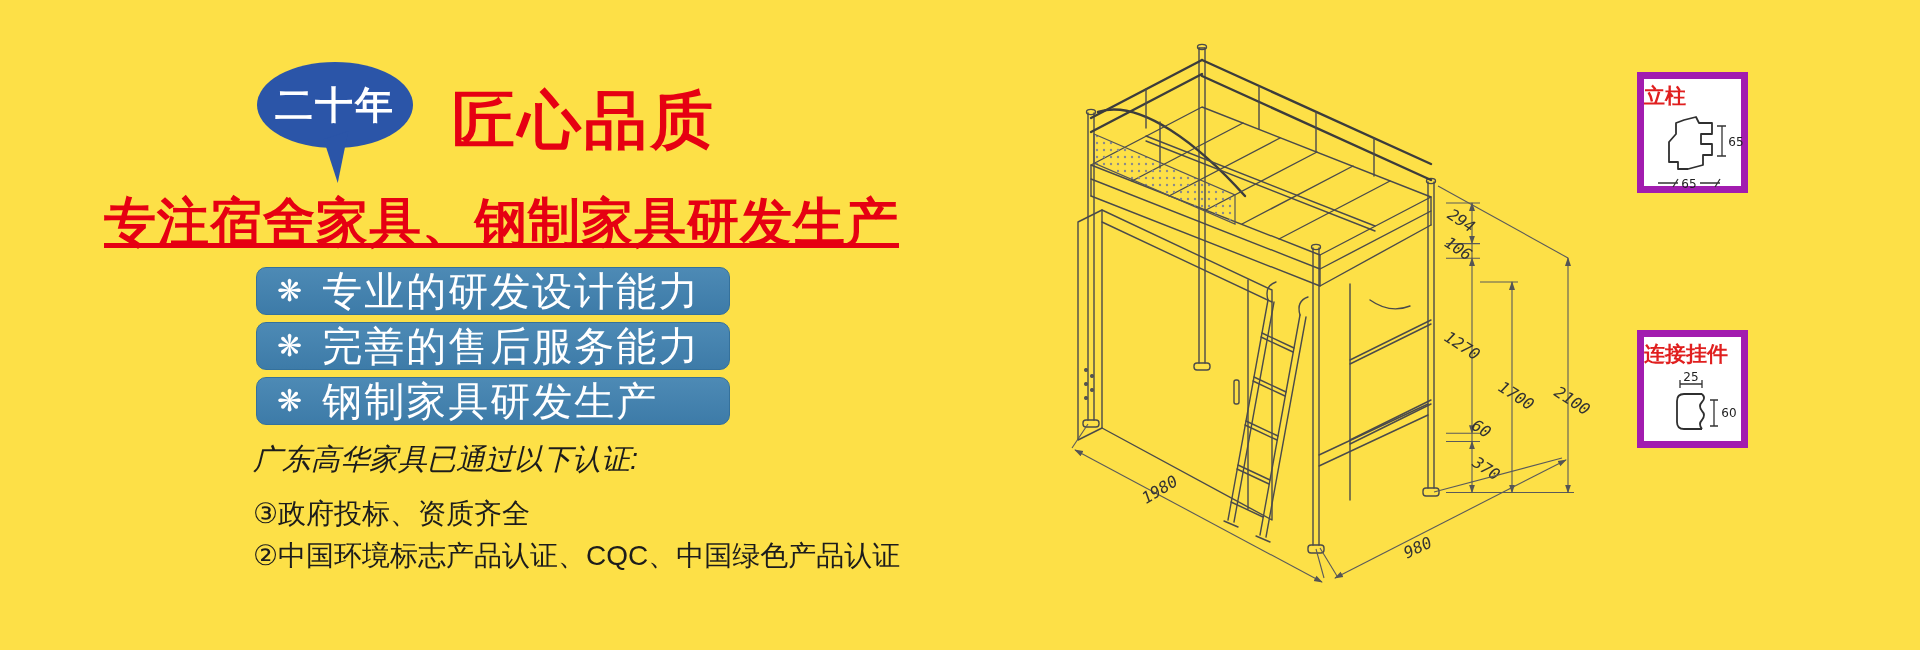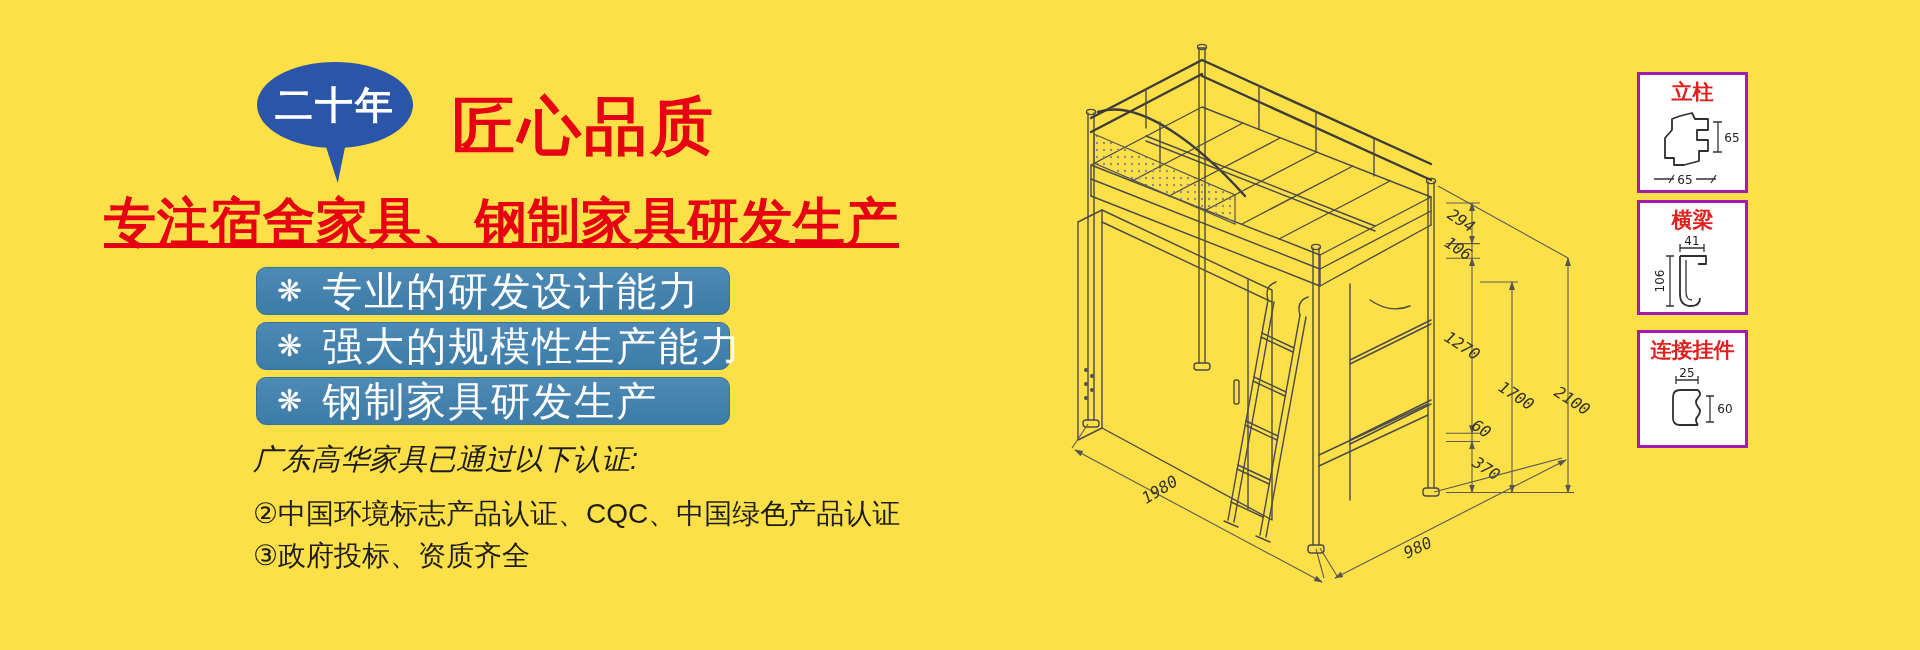--- a/index.html
+++ b/index.html
@@ -12,21 +12,21 @@
     position:absolute;left:257px;top:62px;width:156px;height:86px;border-radius:50%;
     background:#2b55a8;display:flex;align-items:center;justify-content:center;
   }
   .badge-label{color:#ffffff;font-size:38px;font-weight:bold;letter-spacing:2px;}
   .badge-tail{
     position:absolute;left:330px;top:134px;width:0;height:0;
     border-left:26px solid #2b55a8;border-bottom:46px solid transparent;
     transform:rotate(-18deg);
   }
   .headline{
-    position:absolute;left:452px;top:84px;width:420px;
+    position:absolute;left:452px;top:78px;width:420px;
     color:#e60012;font-size:63px;font-weight:900;letter-spacing:3px;white-space:nowrap;
   }
   .slogan{
     position:absolute;left:104px;top:188px;width:880px;
     color:#e60012;font-size:52px;font-weight:900;white-space:nowrap;letter-spacing:1px;text-decoration:underline;
   }
   .features{position:absolute;left:256px;top:267px;width:480px;}
   .feature-bar{
     width:474px;height:48px;margin-bottom:7px;border-radius:10px;
     background:linear-gradient(#4d8ab5,#3d7ba8);border:1px solid #35719b;
@@ -38,22 +38,22 @@
   .cert-intro{font-size:29px;margin-bottom:13px;white-space:nowrap;font-style:italic;}
   .cert-item{font-size:28px;line-height:42px;white-space:nowrap;}
   
   .bed-svg{position:absolute;left:1010px;top:0;}
   .cad{stroke:#4a4a4a;stroke-width:1.4;fill:none;stroke-linecap:round;stroke-linejoin:round;}
   .cad-thick{stroke:#3c3c3c;stroke-width:2.4;fill:none;stroke-linecap:round;}
   .dimline{stroke:#5a5a5a;stroke-width:1.1;fill:none;}
   .dim{font:italic 16px "DejaVu Sans Mono",monospace;fill:#333;}
   
   .profile-card{
-    position:absolute;left:1637px;width:111px;border:3px solid #a21caf;background:#fff;
-    box-sizing:border-box;text-align:center;
+    position:absolute;left:1637px;width:111px;border:7px solid #a21caf;background:#fff;
+    box-sizing:border-box;text-align:left;
   }
   .profile-title{color:#e01f1f;font-size:21px;font-weight:bold;margin-top:3px;white-space:nowrap;}
   .pdim{font:12px "DejaVu Sans",sans-serif;fill:#222;}
   .pline{stroke:#333;stroke-width:1.3;fill:none;}
   .pshape{stroke:#2f2f2f;stroke-width:1.8;fill:none;stroke-linejoin:round;}
 </style>
 </head>
 <body>
 
 <div class="stage">
@@ -67,32 +67,32 @@
 
   <div class="slogan">专注宿舍家具、钢制家具研发生产</div>
 
   <div class="features">
     <div class="feature-bar">
       <span class="feature-icon">❋</span>
       <span class="feature-label">专业的研发设计能力</span>
     </div>
     <div class="feature-bar">
       <span class="feature-icon">❋</span>
-      <span class="feature-label">强大的规模性生产能力</span>
+      <span class="feature-label">完善的售后服务能力</span>
     </div>
     <div class="feature-bar">
       <span class="feature-icon">❋</span>
       <span class="feature-label">钢制家具研发生产</span>
     </div>
   </div>
 
   <div class="certs">
     <div class="cert-intro">广东高华家具已通过以下认证:</div>
+    <div class="cert-item">③政府投标、资质齐全</div>
     <div class="cert-item">②中国环境标志产品认证、CQC、中国绿色产品认证</div>
-    <div class="cert-item">③政府投标、资质齐全</div>
   </div>
 
   <svg class="bed-svg" width="640" height="650" viewBox="0 0 640 650">
     <defs>
       <marker id="arr" viewBox="0 0 10 10" refX="9" refY="5" markerWidth="8" markerHeight="8" orient="auto-start-reverse">
         <path d="M0,1.6 L10,5 L0,8.4 z" fill="#555"></path>
       </marker>
       <pattern id="perf" width="7" height="7" patternUnits="userSpaceOnUse">
         <circle cx="3" cy="3" r="1.2" fill="#8a8a8a"></circle>
       </pattern>
@@ -235,31 +235,20 @@
     <div class="profile-title">立柱</div>
     <svg width="105" height="90" viewBox="0 0 105 90">
       <path class="pshape" d="M40,10 L52,7 L55,13 L68,13 L68,24 L57,24 L57,34 L68,34 L68,45 L59,45 L59,55 L44,59 L34,59 L34,52 L25,52 L25,32 L32,24 L32,13 Z"></path>
       <path class="pline" d="M73,16 h9 M73,46 h9 M78,16 V46"></path>
       <text class="pdim" x="92" y="36" text-anchor="middle">65</text>
       <path class="pline" d="M14,73 H34 M56,73 H76 M34,69 l-5,8 M76,69 l-5,8"></path>
       <text class="pdim" x="45" y="78" text-anchor="middle">65</text>
     </svg>
   </div>
 
-  <div class="profile-card" style="top:200px;height:115px;">
-    <div class="profile-title">横梁</div>
-    <svg width="105" height="86" viewBox="0 0 105 86">
-      <path class="pline" d="M40,14 H64 M40,10 V18 M64,10 V18"></path>
-      <text class="pdim" x="52" y="11" text-anchor="middle">41</text>
-      <path class="pshape" d="M40,22 H66 V30 H58 M40,22 V60 Q40,72 51,72 Q60,72 60,64"></path>
-      <path class="pline" d="M46,26 V58 Q46,66 52,66"></path>
-      <path class="pline" d="M30,22 V72 M26,22 H34 M26,72 H34"></path>
-      <text class="pdim" x="21" y="50" text-anchor="middle" transform="rotate(-90 21 47)">106</text>
-    </svg>
-  </div>
 
   <div class="profile-card" style="top:330px;height:118px;">
     <div class="profile-title">连接挂件</div>
     <svg width="105" height="88" viewBox="0 0 105 88">
       <path class="pline" d="M36,16 H58 M36,12 V20 M58,12 V20"></path>
       <text class="pdim" x="47" y="13" text-anchor="middle">25</text>
       <path class="pshape" d="M58,26 H40 Q33,26 33,33 V54 Q33,61 40,61 H58"></path>
       <path class="pshape" d="M58,26 Q62,30 58,34 Q54,38 58,43 Q62,47 58,52 Q54,56 58,61"></path>
       <path class="pline" d="M66,32 h8 M66,58 h8 M70,32 V58"></path>
       <text class="pdim" x="85" y="49" text-anchor="middle">60</text>

